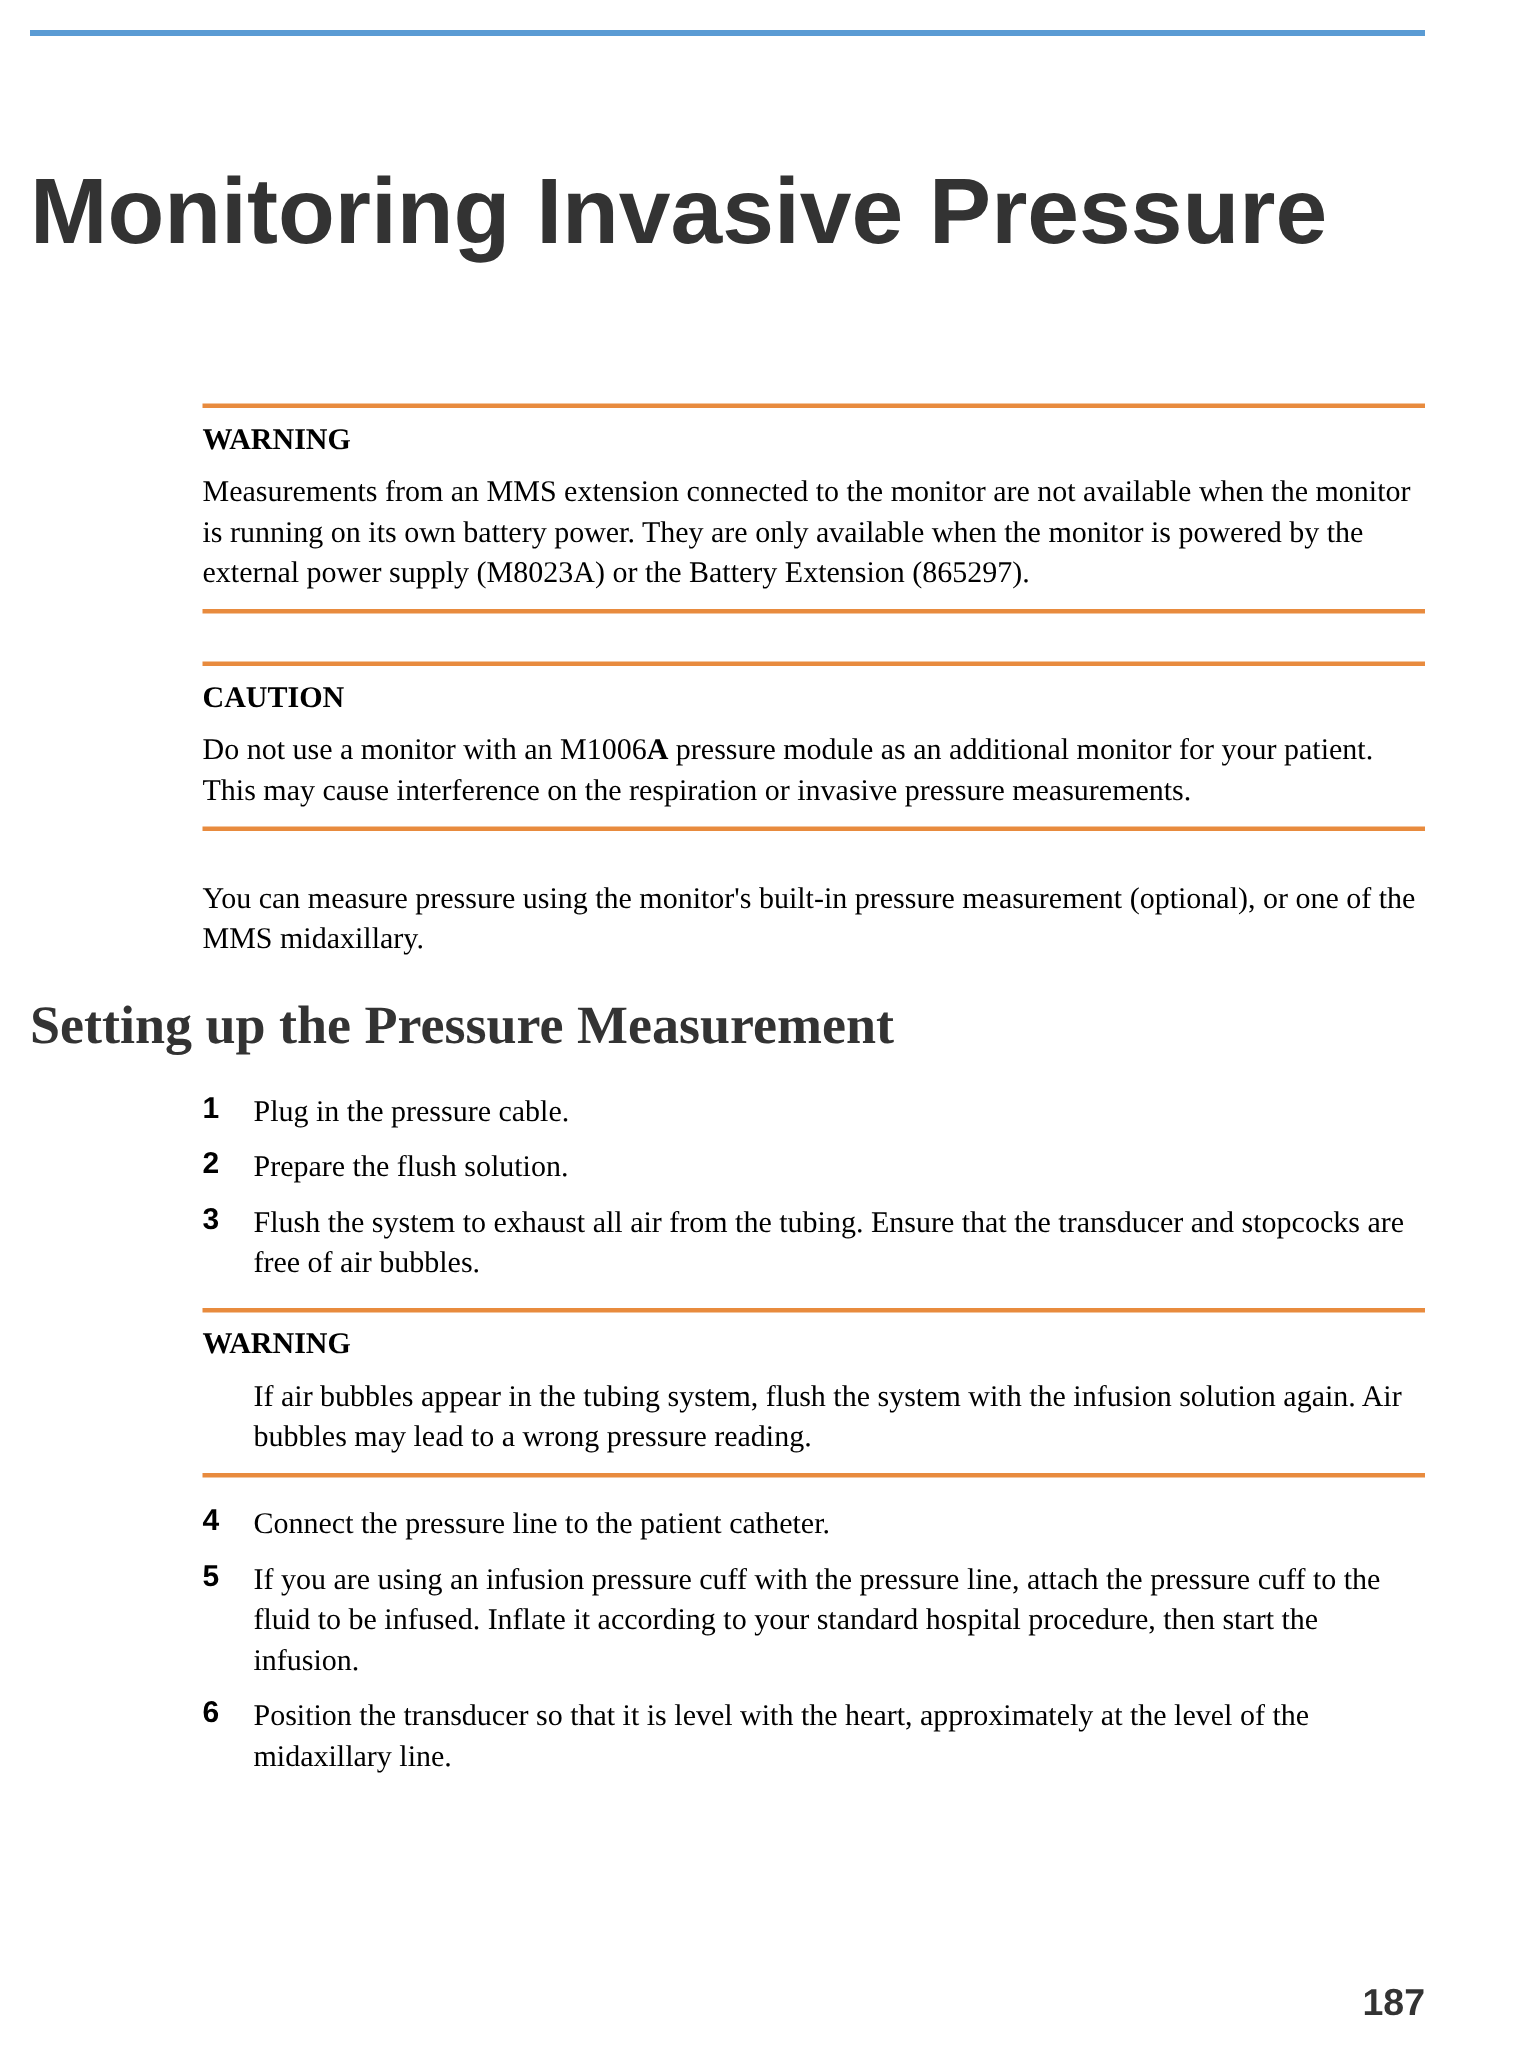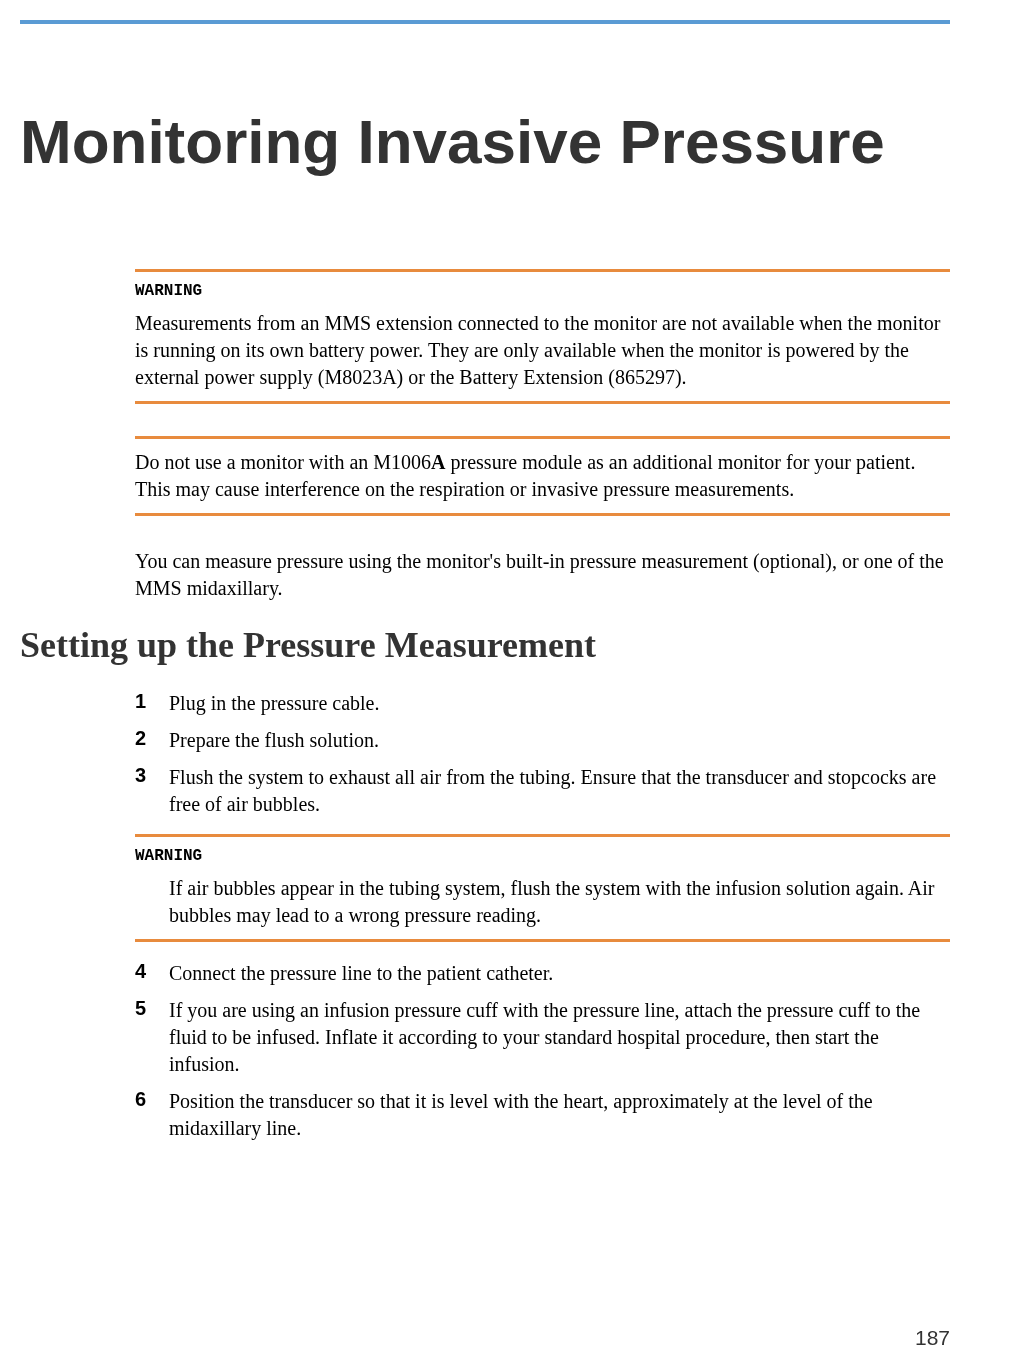--- a/index.html
+++ b/index.html
@@ -50,23 +50,23 @@
       height: 3px;
       background: #e88b3e;
       margin-bottom: 10px;
     }
     .admonition-rule-bottom {
       height: 3px;
       background: #e88b3e;
       margin-top: 10px;
     }
     .admonition-label {
-      font-family: Liberation Mono, monospace;
+      font-family: Liberation Serif, serif;
       font-weight: bold;
-      font-size: 16px;
+      font-size: 20px;
       color: #000;
       margin-bottom: 10px;
     }
     .body-text {
       font-size: 20px;
       line-height: 1.35;
       color: #000;
     }
     .body-para {
       font-size: 20px;
@@ -111,22 +111,22 @@
     .nested-text {
       margin-left: 34px;
       font-size: 20px;
       line-height: 1.35;
     }
     .page-number {
       position: absolute;
       bottom: 20px;
       right: 60px;
       font-family: Arial, Helvetica, sans-serif;
-      font-weight: normal;
-      font-size: 21px;
+      font-weight: bold;
+      font-size: 25px;
       color: #333;
     }
     .bold-inline { font-weight: bold; }
   </style>
 </head>
 <body>
 
 <div class="page-header">
   <div class="header-rule"></div>
 </div>
@@ -137,20 +137,21 @@
 
   <div class="admonition">
     <div class="admonition-rule"></div>
     <div class="admonition-label">WARNING</div>
     <div class="body-text">Measurements from an MMS extension connected to the monitor are not available when the monitor is running on its own battery power. They are only available when the monitor is powered by the external power supply (M8023A) or the Battery Extension (865297).</div>
     <div class="admonition-rule-bottom"></div>
   </div>
 
   <div class="admonition">
     <div class="admonition-rule"></div>
+    <div class="admonition-label">CAUTION</div>
     <div class="body-text">
       <span>Do not use a monitor with an M1006</span><span class="bold-inline">A</span><span> pressure module as an additional monitor for your patient. This may cause interference on the respiration or invasive pressure measurements.</span>
     </div>
     <div class="admonition-rule-bottom"></div>
   </div>
 
   <div class="body-para">You can measure pressure using the monitor's built-in pressure measurement (optional), or one of the MMS midaxillary.</div>
 
 </div>
 

